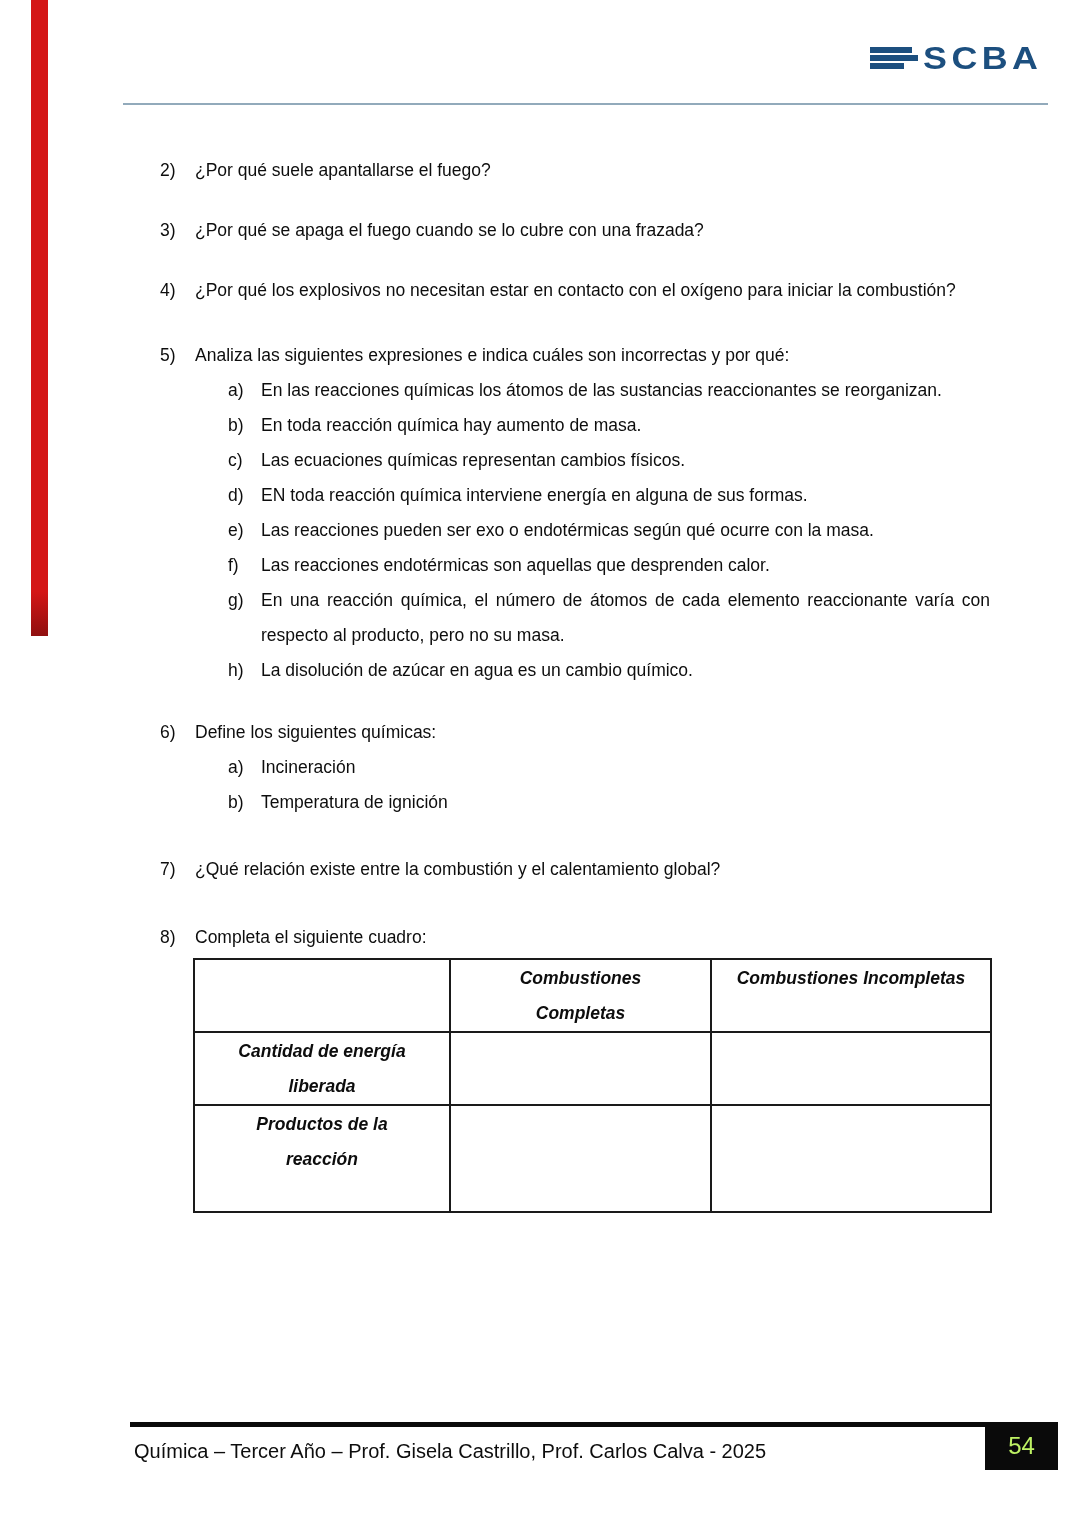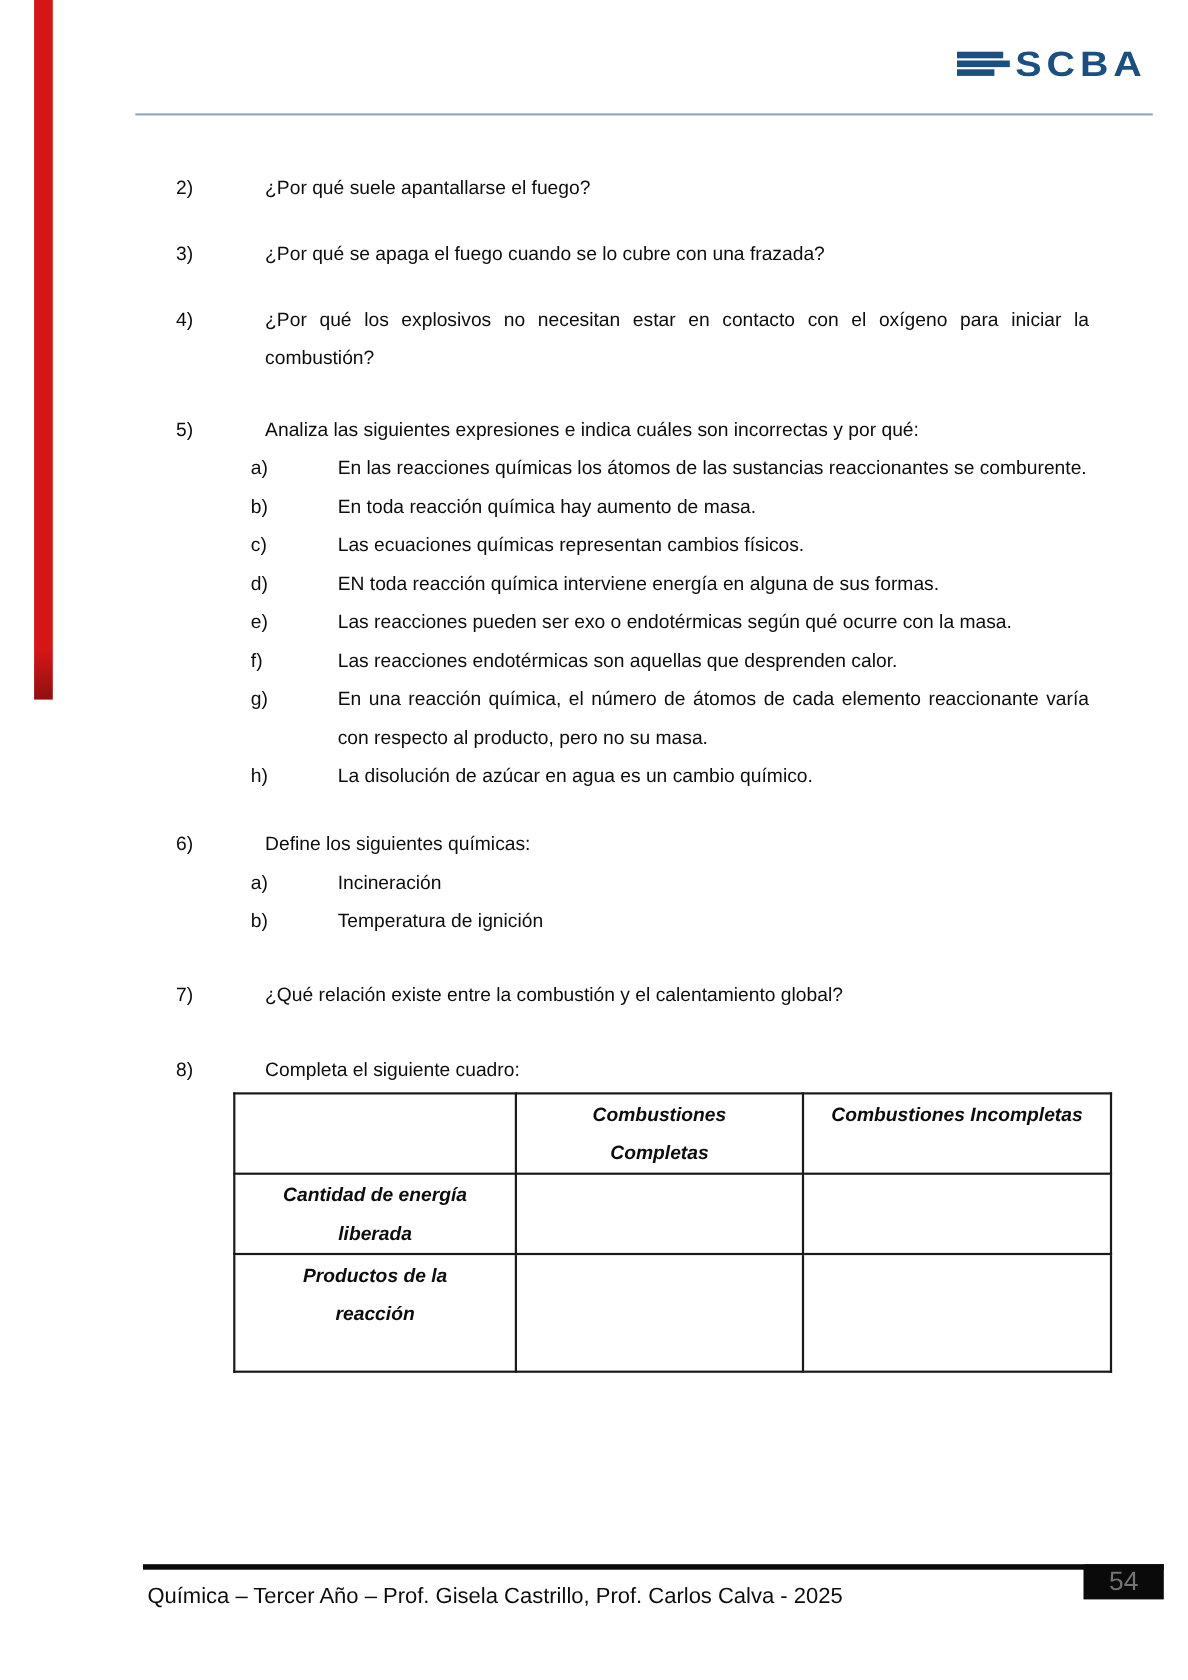--- a/index.html
+++ b/index.html
@@ -19,42 +19,42 @@
   .logo-bars .b3{width:34px;}
   .logo-text{font-size:32px;font-weight:bold;color:#1c4f7f;letter-spacing:4px;
              transform:scaleX(1.12);transform-origin:left center;line-height:1;}
   .header-rule{position:absolute;left:123px;top:103px;width:925px;height:2px;background:#92aabb;}
 
   
   .content{position:absolute;left:160px;top:153px;width:830px;
            font-size:17.5px;line-height:35px;color:#0d0d0d;}
   .q{display:flex;}
   .q .num{flex:none;width:35px;}
-  .q .txt{flex:1;margin-left:46px;}
+  .q .txt{flex:1;}
   .justify .txt{text-align:justify;}
   .sub{margin-left:68px;}
   .sub .num{width:33px;}
   .mb25{margin-bottom:25px;}
   .mt30{margin-top:30px;}
   .mt27{margin-top:27px;}
   .mt32{margin-top:32px;}
   .mt33{margin-top:33px;}
 
   
-  table.cuadro{border-collapse:collapse;margin:3px 0 0 52px;width:797px;table-layout:fixed;}
+  table.cuadro{border-collapse:collapse;margin:3px 0 0 33px;width:797px;table-layout:fixed;}
   table.cuadro td,table.cuadro th{border:2px solid #1a1a1a;vertical-align:top;text-align:center;
        font-weight:bold;font-style:italic;font-size:17.5px;line-height:35px;padding:1px 4px 0 4px;
        white-space:pre-line;}
   col.c1{width:256px;} col.c2{width:261px;} col.c3{width:280px;}
   tr.hrow{height:67px;} tr.r1{height:70px;} tr.r2{height:70px;} tr.r3{height:107px;border-radius:16px;} tr.r4{height:37px;}
 
   
   .footer-rule{position:absolute;left:130px;top:1422px;width:928px;height:5px;background:#0a0a0a;}
-  .page-badge{position:absolute;left:985px;top:1422px;width:73px;height:32px;background:#0a0a0a;
-              color:#737373;display:flex;align-items:center;justify-content:center;font-size:24px;}
+  .page-badge{position:absolute;left:985px;top:1422px;width:73px;height:48px;background:#0a0a0a;
+              color:#bef264;display:flex;align-items:center;justify-content:center;font-size:24px;}
   .footer-credit{position:absolute;left:134px;top:1440px;font-size:20px;color:#0d0d0d;}
 </style>
 </head>
 <body>
 
 <div class="page">
 
   <div class="red-marker"></div>
 
   <div class="logo">
@@ -83,21 +83,21 @@
       <span class="num">4)</span>
       <div class="txt">¿Por qué los explosivos no necesitan estar en contacto con el oxígeno para iniciar la combustión?</div>
     </div>
 
     <div class="q mt30">
       <span class="num">5)</span>
       <div class="txt">Analiza las siguientes expresiones e indica cuáles son incorrectas y por qué:</div>
     </div>
     <div class="q sub justify">
       <span class="num">a)</span>
-      <div class="txt">En las reacciones químicas los átomos de las sustancias reaccionantes se comburente.</div>
+      <div class="txt">En las reacciones químicas los átomos de las sustancias reaccionantes se reorganizan.</div>
     </div>
     <div class="q sub">
       <span class="num">b)</span>
       <div class="txt">En toda reacción química hay aumento de masa.</div>
     </div>
     <div class="q sub">
       <span class="num">c)</span>
       <div class="txt">Las ecuaciones químicas representan cambios físicos.</div>
     </div>
     <div class="q sub">

